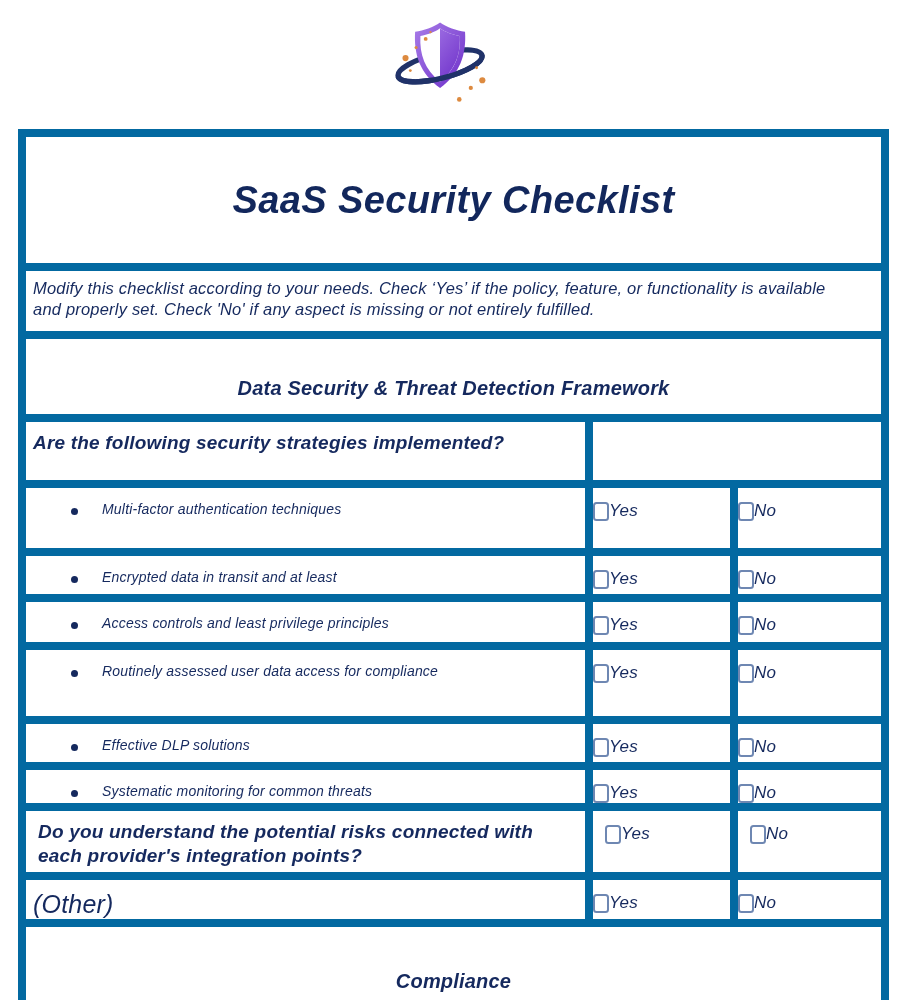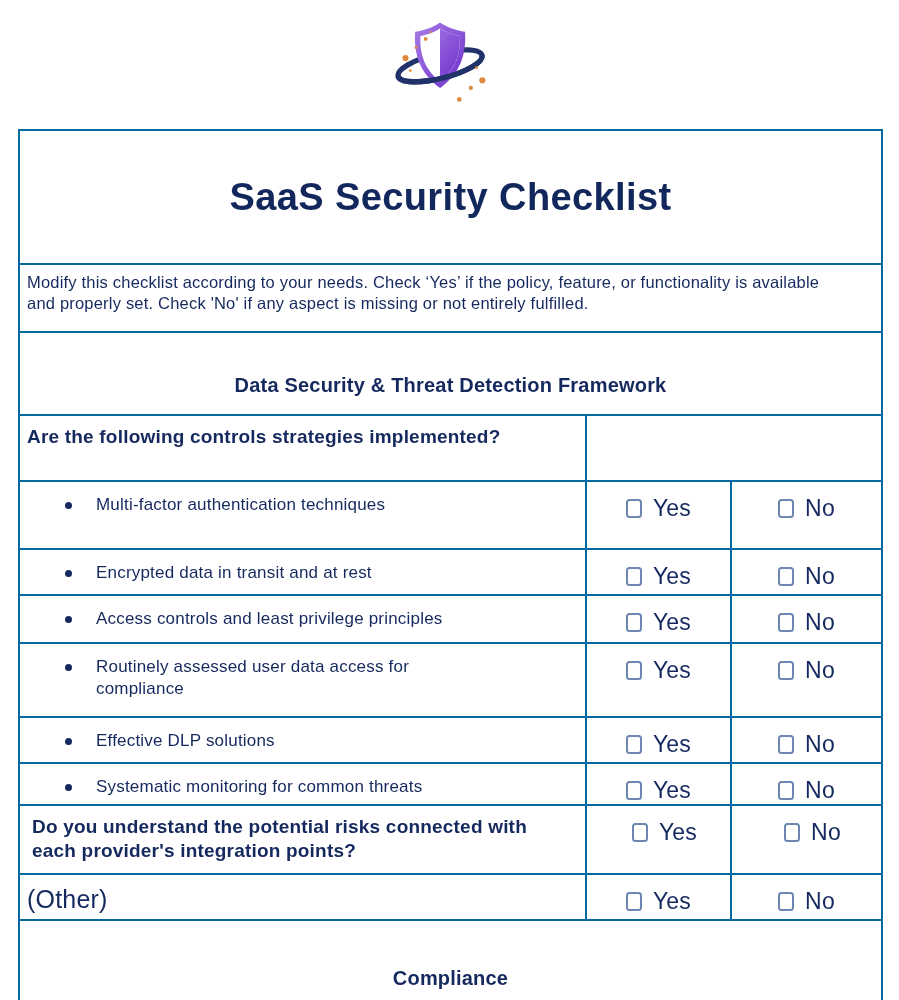--- a/index.html
+++ b/index.html
@@ -19,24 +19,25 @@
   .logo-wrap svg { width: 100%; height: 100%; }
 
   table.checklist {
     position: absolute;
     left: 18px; top: 129px;
     width: 863px;
     border-collapse: collapse;
     table-layout: fixed;
   }
   td {
-    border: 2px solid #0369a1;
+    border: 8px solid #0369a1;
     vertical-align: top;
     color: #15295e;
     letter-spacing: 0.2px;
+    font-style: italic;
   }
   .cell-title {
     text-align: center;
     vertical-align: middle;
     height: 134px;
   }
   .cell-title h1 {
     font-size: 38px;
     font-weight: 700;
     letter-spacing: 0.4px;
@@ -63,40 +64,39 @@
     line-height: 1.26;
   }
   .cell-plain {
     padding: 10px 12px 0 7px;
     font-size: 25px;
     font-weight: 400;
     border-radius: 7px;
   }
   .cell-bullet {
     padding: 12px 12px 0 45px;
-    font-size: 17px;
+    font-size: 14px;
     line-height: 1.3;
   }
   .bullet-line { display: flex; }
   .dot {
     width: 7px; height: 7px;
     border-radius: 50%;
     background: #15295e;
     margin: 8px 24px 0 0;
     flex: none;
   }
   .bullet-text { max-width: 380px; }
   .qtext { max-width: 552px; }
   .cell-check { padding-top: 13px; }
   .opt {
     display: flex;
-    justify-content: center;
+    justify-content: flex-start;
     align-items: center;
-    gap: 11px;
-    font-size: 23px;
+    font-size: 17px;
   }
   .box {
     width: 16px; height: 19px;
     border: 2px solid #6e87b2;
     border-radius: 3.5px;
     background: #ffffff;
     flex: none;
     cursor: pointer;
   }
   .r-title-h  td { height: 134px; }
@@ -175,21 +175,21 @@
   </tr>
 
   <tr class="r-sect">
     <td colspan="3" class="cell-section">
       <span>Data Security &amp; Threat Detection Framework</span>
     </td>
   </tr>
 
   <tr class="r-q1">
     <td class="cell-q">
-      <div class="qtext">Are the following controls strategies implemented?</div>
+      <div class="qtext">Are the following security strategies implemented?</div>
     </td>
     <td colspan="2"></td>
   </tr>
 
   <tr class="r-mfa">
     <td class="cell-bullet">
       <div class="bullet-line">
         <span class="dot"></span>
         <span class="bullet-text">Multi-factor authentication techniques</span>
       </div>
@@ -205,21 +205,21 @@
         <span class="box"></span>
         <span>No</span>
       </div>
     </td>
   </tr>
 
   <tr class="r-enc">
     <td class="cell-bullet">
       <div class="bullet-line">
         <span class="dot"></span>
-        <span class="bullet-text">Encrypted data in transit and at rest</span>
+        <span class="bullet-text">Encrypted data in transit and at least</span>
       </div>
     </td>
     <td class="cell-check">
       <div class="opt">
         <span class="box"></span>
         <span>Yes</span>
       </div>
     </td>
     <td class="cell-check">
       <div class="opt">

